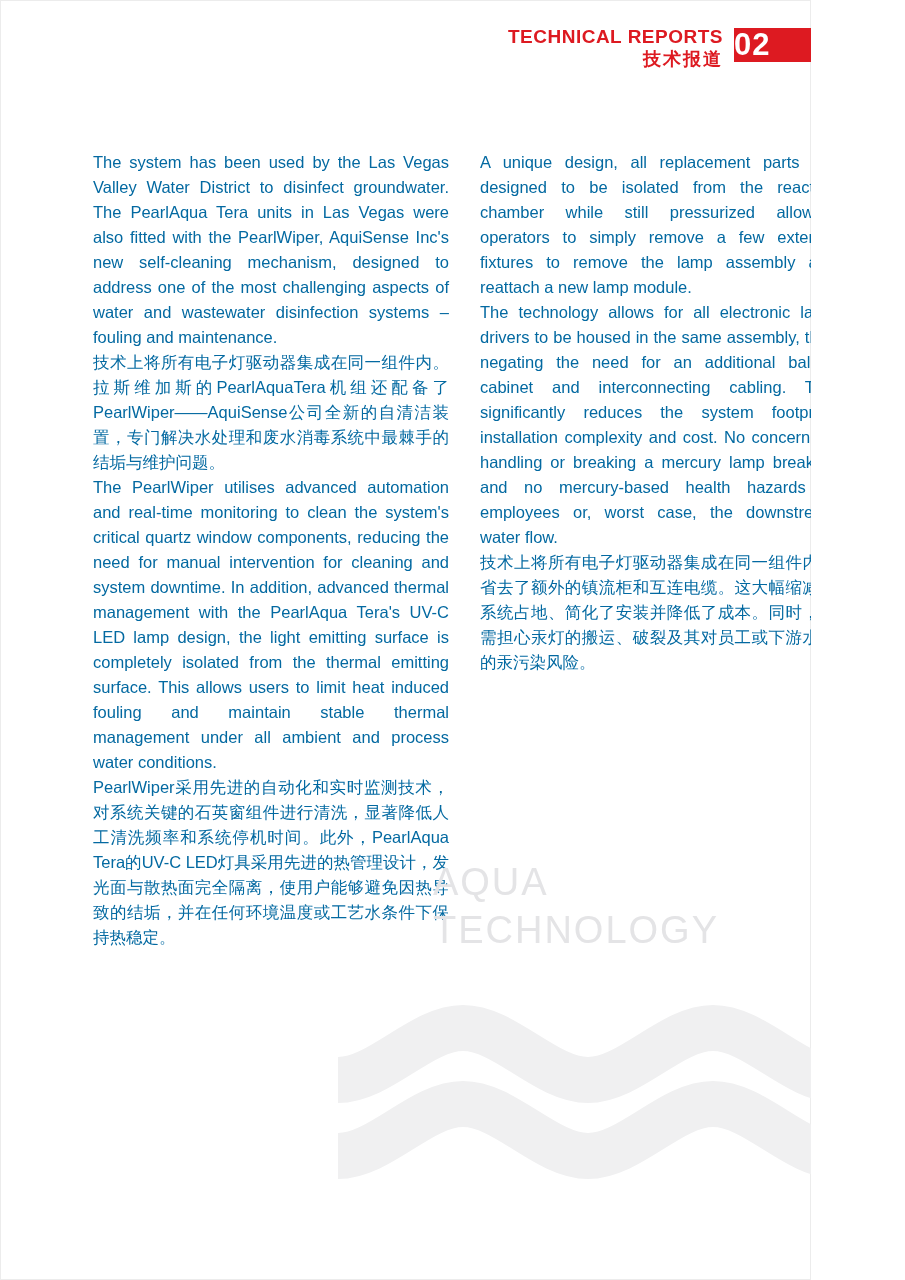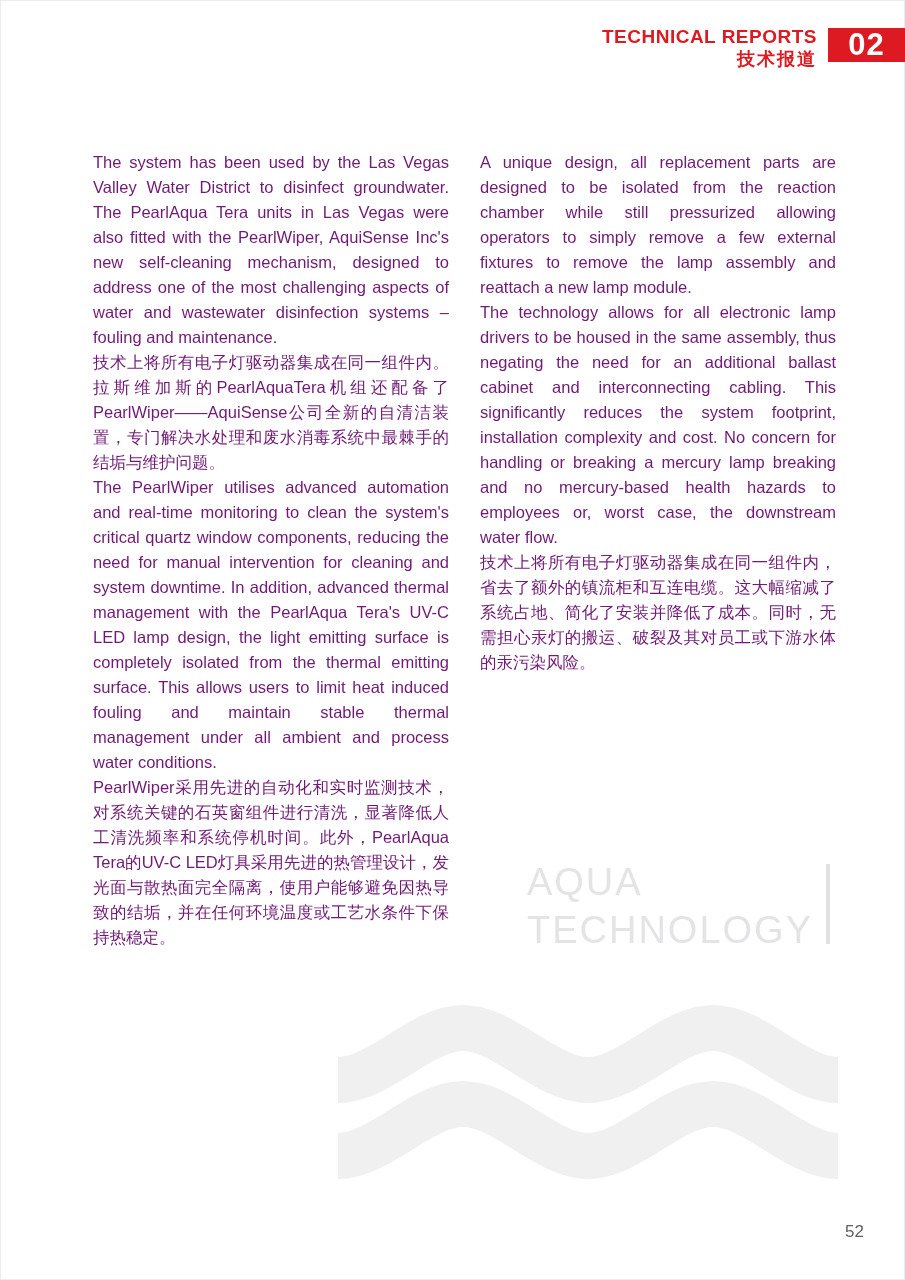--- a/index.html
+++ b/index.html
@@ -1,47 +1,47 @@
 <!DOCTYPE html>
 <html><head>
 <meta charset="utf-8">
 <style>
   html,body { margin:0; padding:0; background:#fff; }
   .page {
     position:relative;
-    width:905px; height:1280px;
+    width:811px; height:1280px;
     background:#ffffff;
     overflow:hidden;
     font-family:"Liberation Sans","DejaVu Sans",sans-serif;
     box-shadow: inset 0 0 0 1px #ececec;
   }
 
   
   .header-titles {
     position:absolute; top:27px; right:88px;
     text-align:right; color:#dd1a21; line-height:1.1;
   }
   .header-en { font-size:19px; font-weight:bold; letter-spacing:0.5px; }
   .header-zh { font-size:18px; font-weight:bold; margin-top:2px; letter-spacing:2px; }
   .section-badge {
     position:absolute; top:28px; right:0;
     width:77px; height:34px;
     background:#dd1a21; color:#ffffff;
     font-size:31px; font-weight:bold; letter-spacing:1px;
-    text-align:center; line-height:33px;
+    text-align:left; line-height:33px;
     overflow:hidden;
   }
 
   
   .col { position:absolute; top:150px; width:356px; }
   .col-left  { left:93px; }
   .col-right { left:480px; }
   .para {
     font-size:16.5px; line-height:25px;
-    color:#701a75;
+    color:#0369a1;
     text-align:justify;
     margin:0;
   }
   .block + .block { }
 
   
   .watermark {
     position:absolute; top:858px; right:92px;
     text-align:left;
     color:#e4e4e6;

